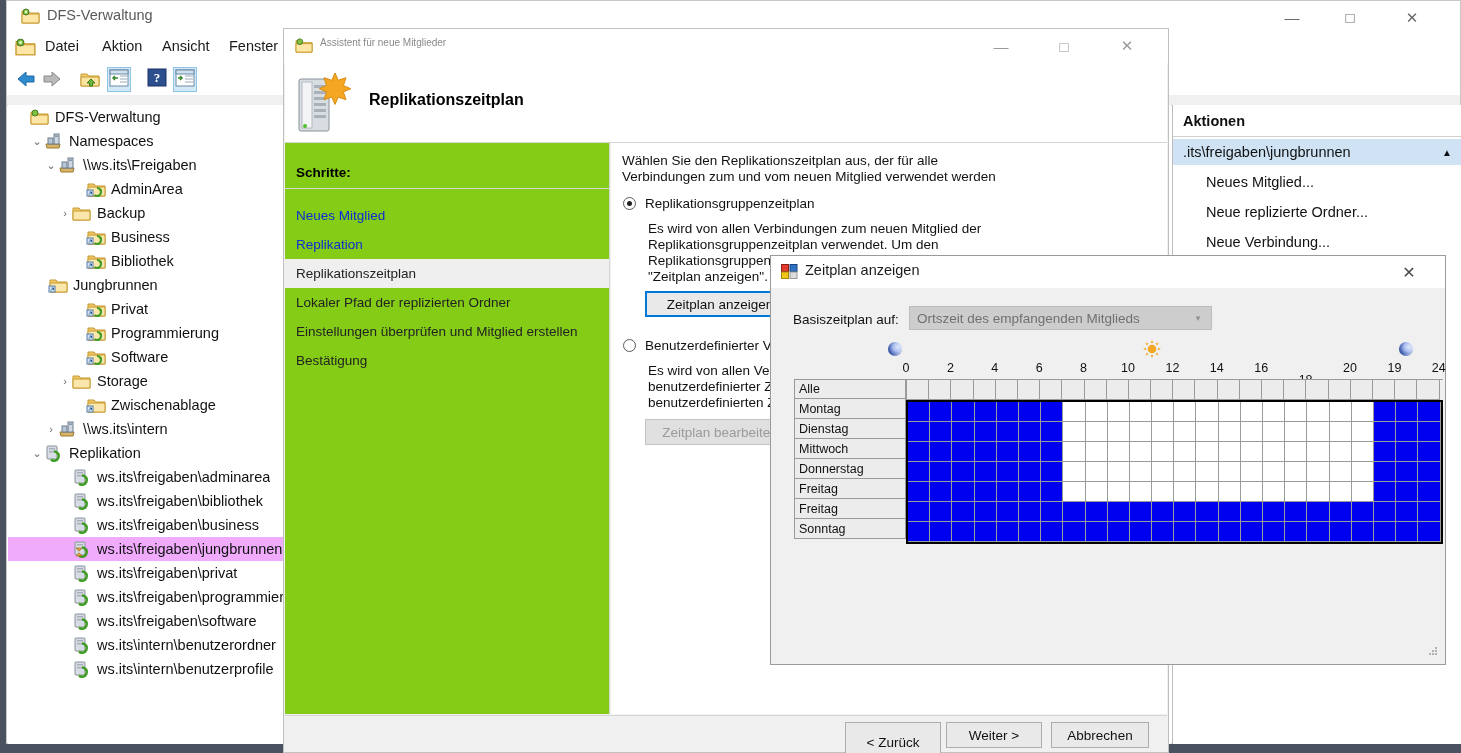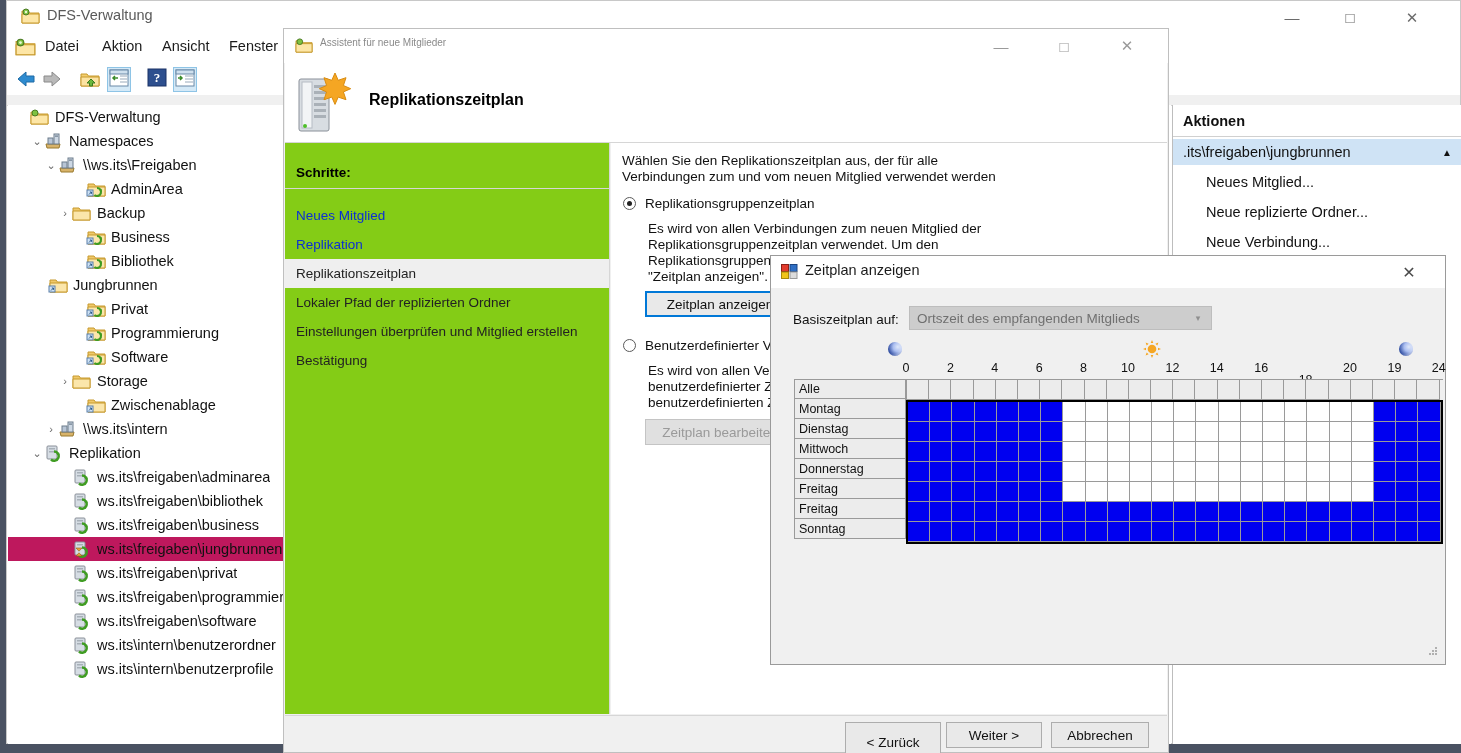--- a/index.html
+++ b/index.html
@@ -33,21 +33,21 @@
   
   #mmc-toolbar{left:0;top:62px;width:100%;height:32px;background:#fff;border-bottom:1px solid #dcdcdc;}
   .tbsep{top:68px;width:1px;height:20px;background:#cfcfcf;}
 
   
   #mmc-content-top{left:0;top:94px;width:100%;height:10px;background:#f0f0f0;border-bottom:1px solid #d6d6d6;}
 
   
   #tree-pane{left:1px;top:104px;width:283px;height:639px;background:#fff;border-right:1px solid #bdbdbd;overflow:hidden;}
   .tree-row{height:24px;display:flex;align-items:center;white-space:nowrap;font-size:14.5px;color:#111;}
-  .tree-row.sel{background:#be185d;}
+  .tree-row.sel{background:#f0abfc;}
   .chev{width:14px;text-align:center;color:#6a6a6a;font-size:11px;flex:0 0 14px;}
   .ticon{width:20px;height:18px;flex:0 0 20px;margin-right:5px;position:relative;}
   .tlabel{overflow:hidden;}
 
   
   #detail-pane{left:285px;top:104px;width:879px;height:639px;background:#fff;}
   
   #actions-pane{left:1165px;top:104px;width:288px;height:639px;background:#fff;border-left:1px solid #bdbdbd;}
   #actions-header{left:0;top:8px;width:100%;height:22px;font-weight:bold;font-size:14.5px;color:#111;padding-left:10px;box-sizing:border-box;}
   #actions-hdr-rule{left:0;top:31px;width:100%;height:1px;background:#d0d0d0;}

